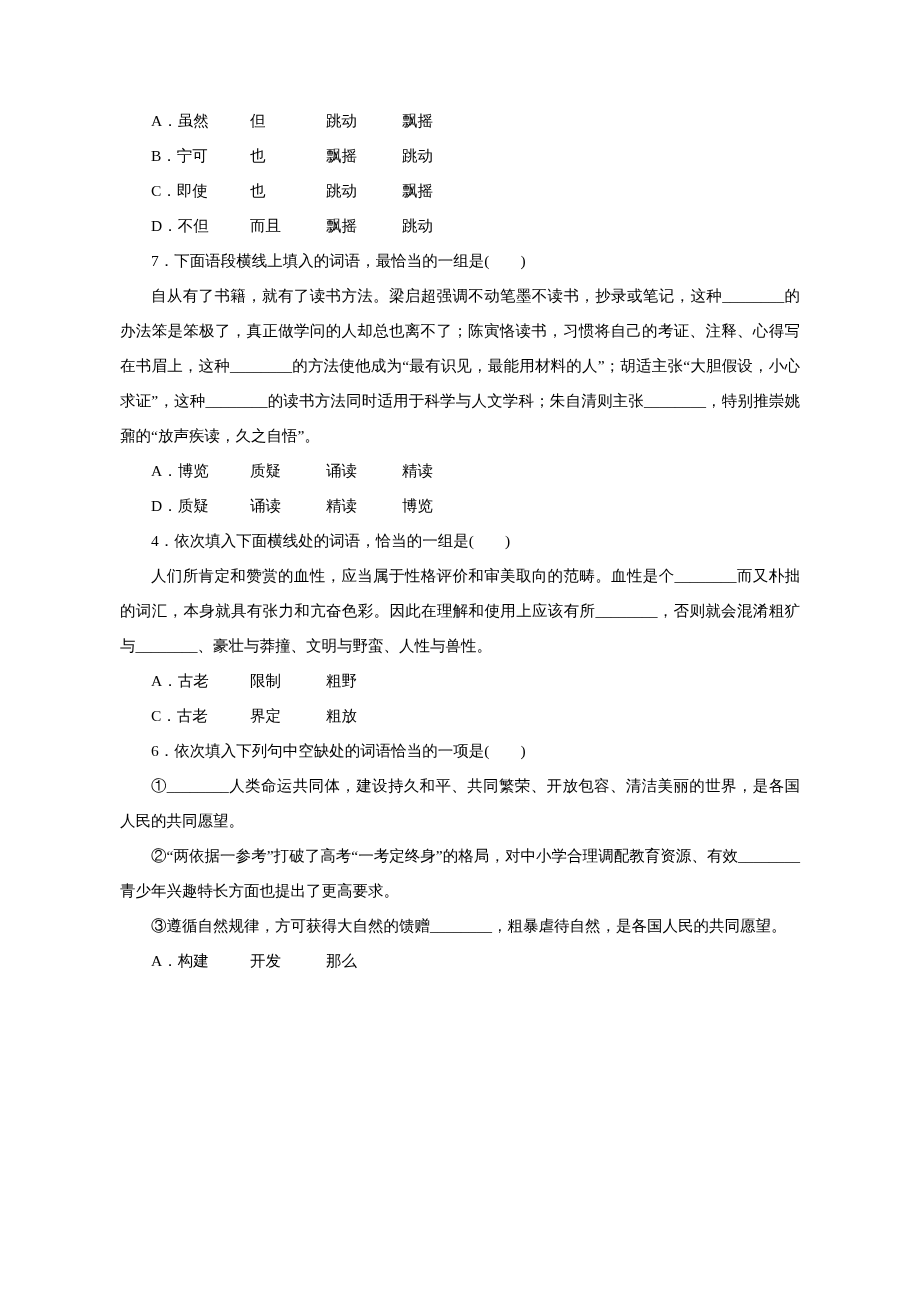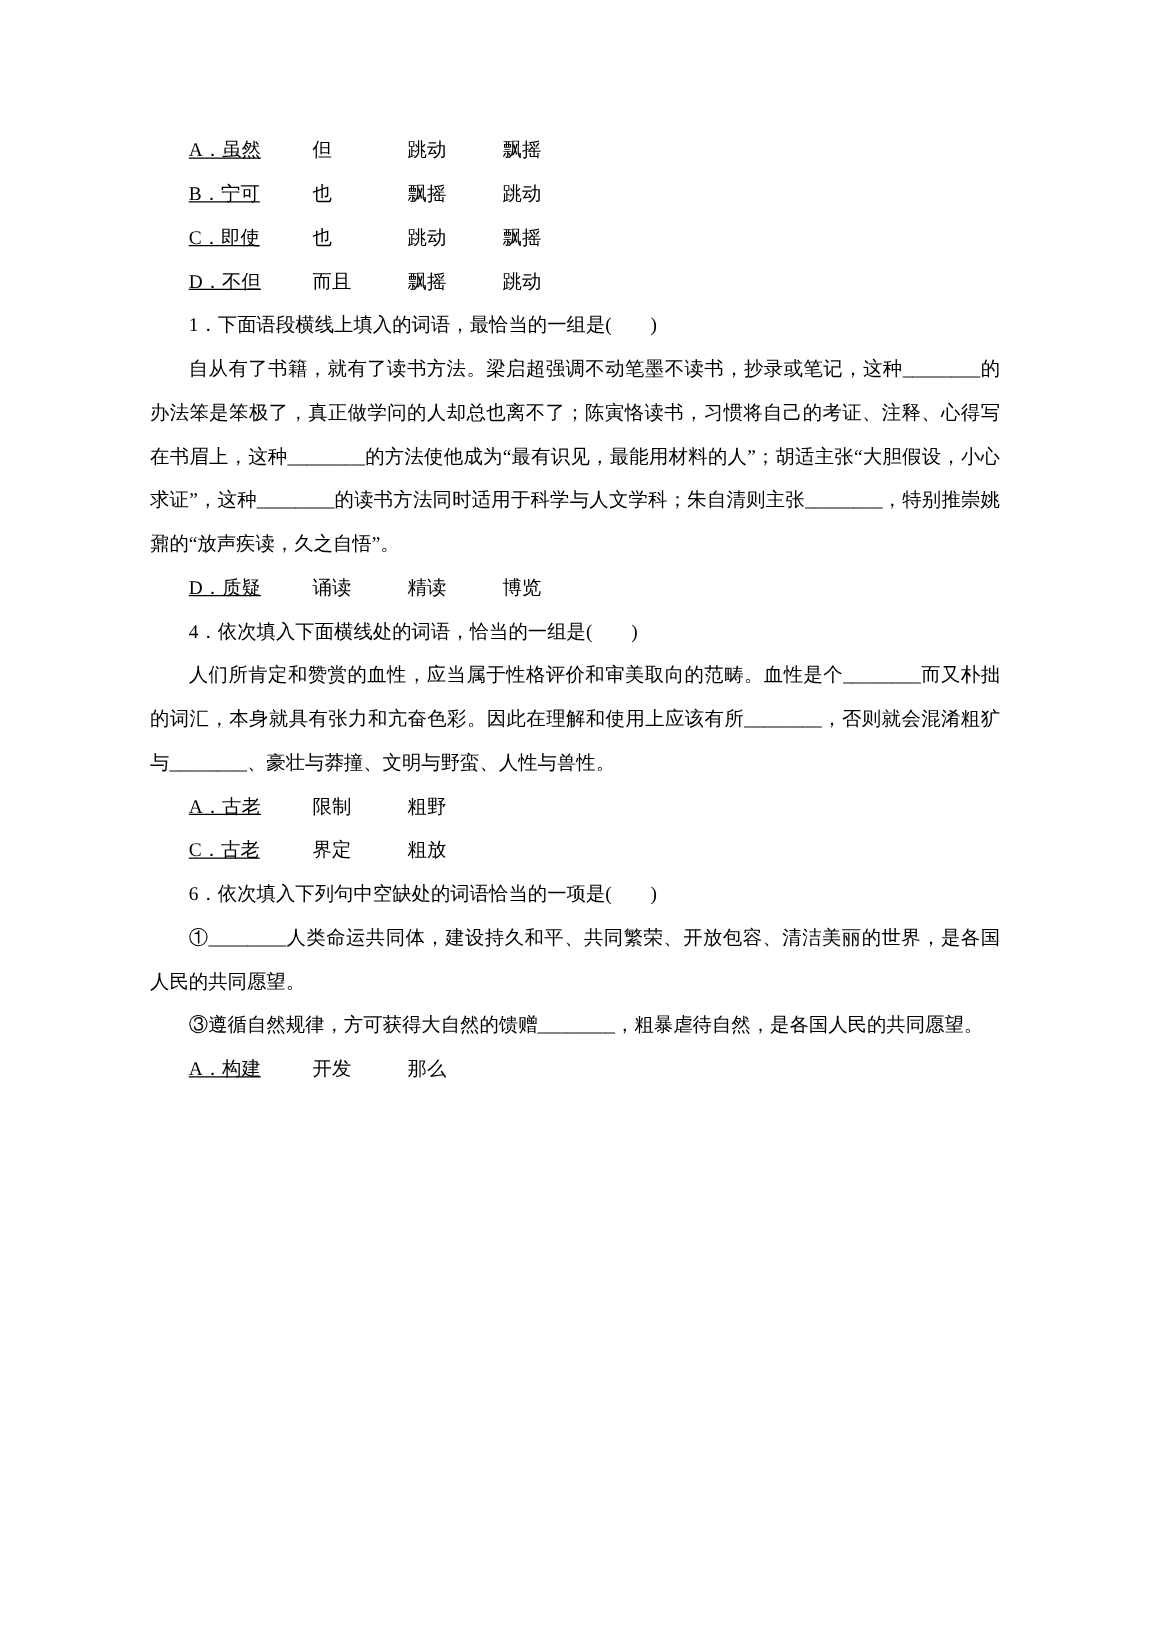--- a/index.html
+++ b/index.html
@@ -31,56 +31,59 @@
   .opt {
     padding-left: 2em;
     white-space: nowrap;
   }
   .c {
     display: inline-block;
     min-width: 76px;
   }
   .c0 {
     min-width: 99px;
-    text-decoration: underline;
   }
 </style>
 </head>
 <body>
 
 <div class="page">
 
   <p class="opt">
     <span class="c c0">A．虽然</span><span class="c">但</span><span class="c">跳动</span><span class="c">飘摇</span>
   </p>
   <p class="opt">
     <span class="c c0">B．宁可</span><span class="c">也</span><span class="c">飘摇</span><span class="c">跳动</span>
   </p>
   <p class="opt">
     <span class="c c0">C．即使</span><span class="c">也</span><span class="c">跳动</span><span class="c">飘摇</span>
   </p>
   <p class="opt">
     <span class="c c0">D．不但</span><span class="c">而且</span><span class="c">飘摇</span><span class="c">跳动</span>
   </p>
 
-  <p class="stem">1．下面语段横线上填入的词语，最恰当的一组是(　　)</p>
+  <p class="stem">7．下面语段横线上填入的词语，最恰当的一组是(　　)</p>
   <p class="para">自从有了书籍，就有了读书方法。梁启超强调不动笔墨不读书，抄录或笔记，这种________的办法笨是笨极了，真正做学问的人却总也离不了；陈寅恪读书，习惯将自己的考证、注释、心得写在书眉上，这种________的方法使他成为“最有识见，最能用材料的人”；胡适主张“大胆假设，小心求证”，这种________的读书方法同时适用于科学与人文学科；朱自清则主张________，特别推崇姚鼐的“放声疾读，久之自悟”。</p>
+  <p class="opt">
+    <span class="c c0">A．博览</span><span class="c">质疑</span><span class="c">诵读</span><span class="c">精读</span>
+  </p>
   <p class="opt">
     <span class="c c0">D．质疑</span><span class="c">诵读</span><span class="c">精读</span><span class="c">博览</span>
   </p>
 
   <p class="stem">4．依次填入下面横线处的词语，恰当的一组是(　　)</p>
   <p class="para">人们所肯定和赞赏的血性，应当属于性格评价和审美取向的范畴。血性是个________而又朴拙的词汇，本身就具有张力和亢奋色彩。因此在理解和使用上应该有所________，否则就会混淆粗犷与________、豪壮与莽撞、文明与野蛮、人性与兽性。</p>
   <p class="opt">
     <span class="c c0">A．古老</span><span class="c">限制</span><span class="c">粗野</span>
   </p>
   <p class="opt">
     <span class="c c0">C．古老</span><span class="c">界定</span><span class="c">粗放</span>
   </p>
 
   <p class="stem">6．依次填入下列句中空缺处的词语恰当的一项是(　　)</p>
   <p class="para">①________人类命运共同体，建设持久和平、共同繁荣、开放包容、清洁美丽的世界，是各国人民的共同愿望。</p>
+  <p class="para">②“两依据一参考”打破了高考“一考定终身”的格局，对中小学合理调配教育资源、有效________青少年兴趣特长方面也提出了更高要求。</p>
   <p class="para">③遵循自然规律，方可获得大自然的馈赠________，粗暴虐待自然，是各国人民的共同愿望。</p>
   <p class="opt">
     <span class="c c0">A．构建</span><span class="c">开发</span><span class="c">那么</span>
   </p>
 
 </div>
 
 </body></html>

